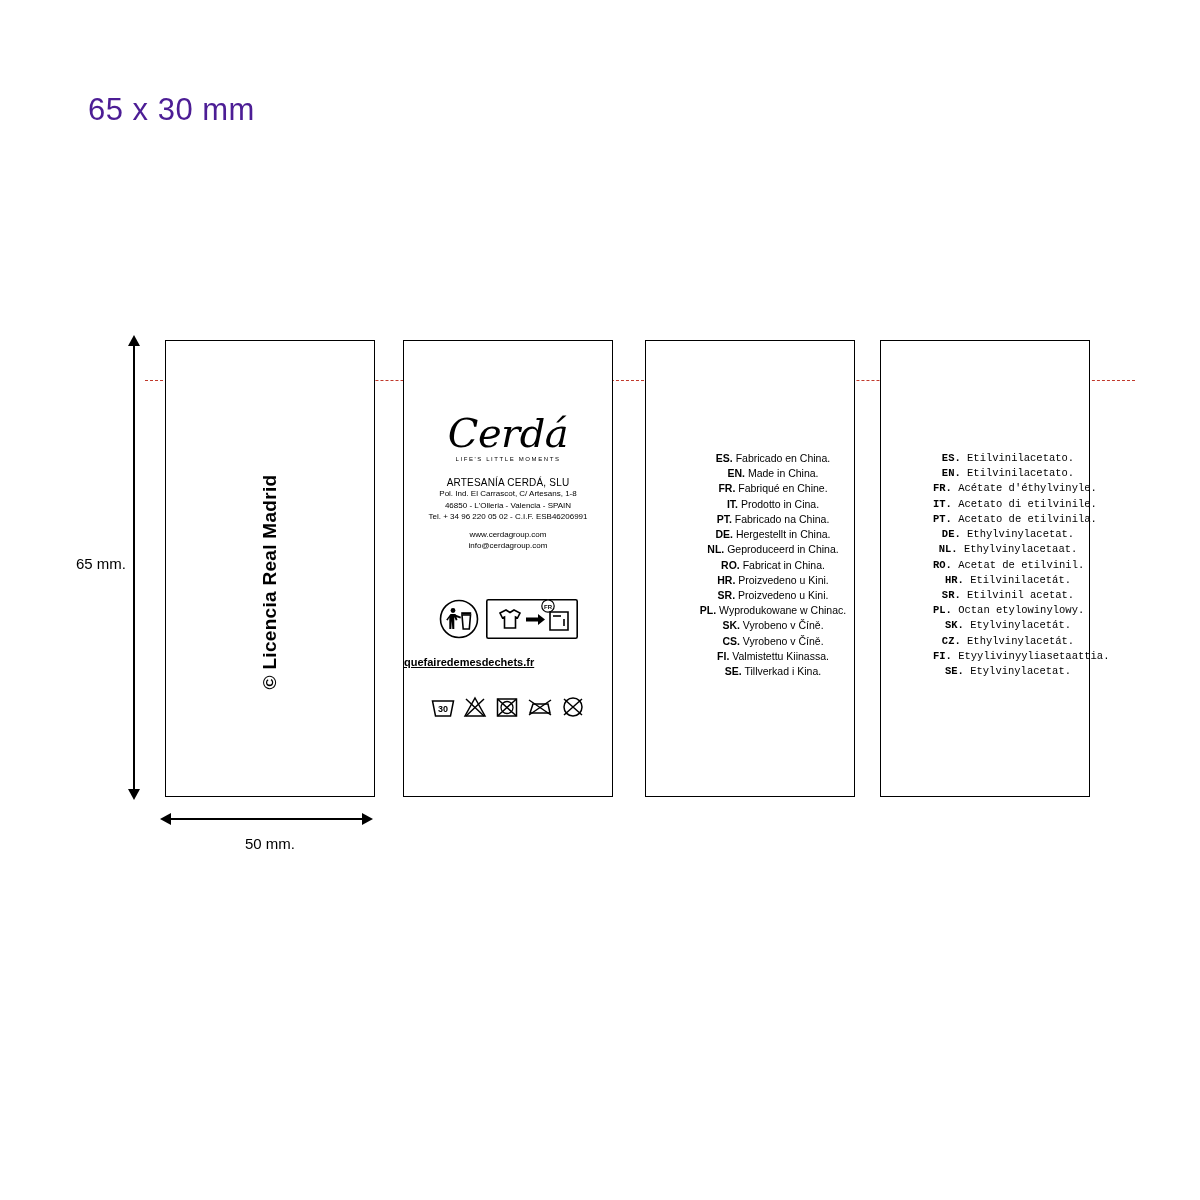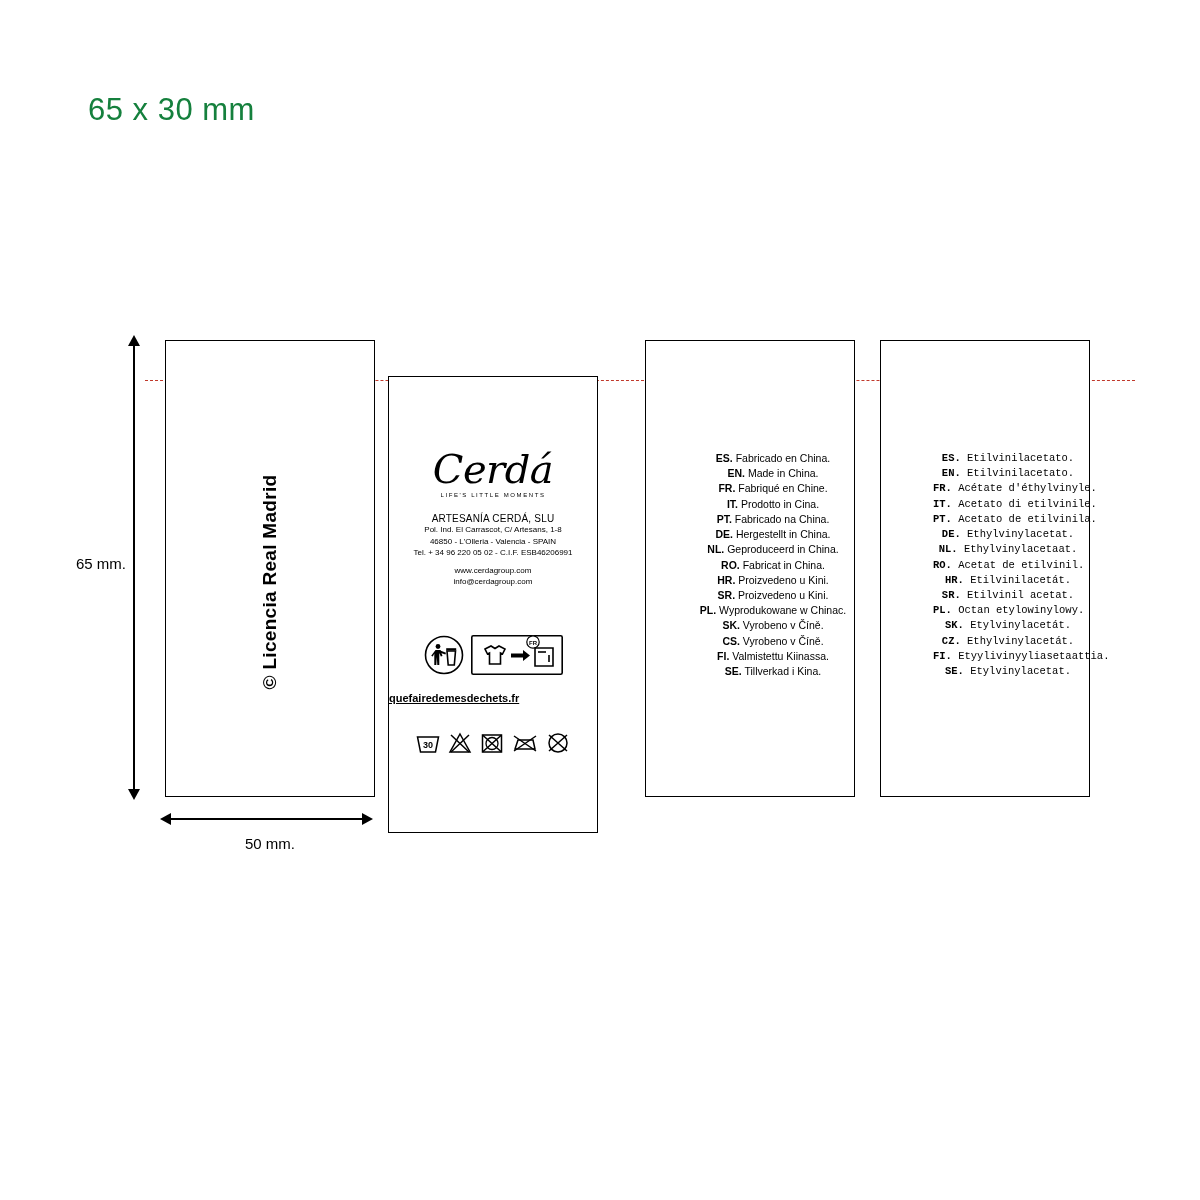--- a/index.html
+++ b/index.html
@@ -15,21 +15,21 @@
     color: #000;
     overflow: hidden;
   }
 
   #title {
     position: absolute;
     left: 88px;
     top: 92px;
     font-size: 31px;
     letter-spacing: 0.5px;
-    color: #15803d;
+    color: #4c1d95;
   }
 
   
   #cutline {
     position: absolute;
     left: 145px;
     top: 380px;
     width: 990px;
     height: 0;
     border-top: 1.5px dashed #c0392b;
@@ -93,21 +93,21 @@
   .panel {
     position: absolute;
     top: 340px;
     width: 210px;
     height: 457px;
     border: 1.5px solid #000;
     background: #fff;
     box-sizing: border-box;
   }
   #panel1 { left: 165px; }
-  #panel2 { left: 388px; margin-top: 36px; }
+  #panel2 { left: 403px; }
   #panel3 { left: 645px; }
   #panel4 { left: 880px; font-family: Liberation Mono, monospace; }
 
   
   #license-text {
     position: absolute;
     left: 50%;
     top: 53%;
     transform: translate(-50%, -50%) rotate(-90deg);
     white-space: nowrap;

